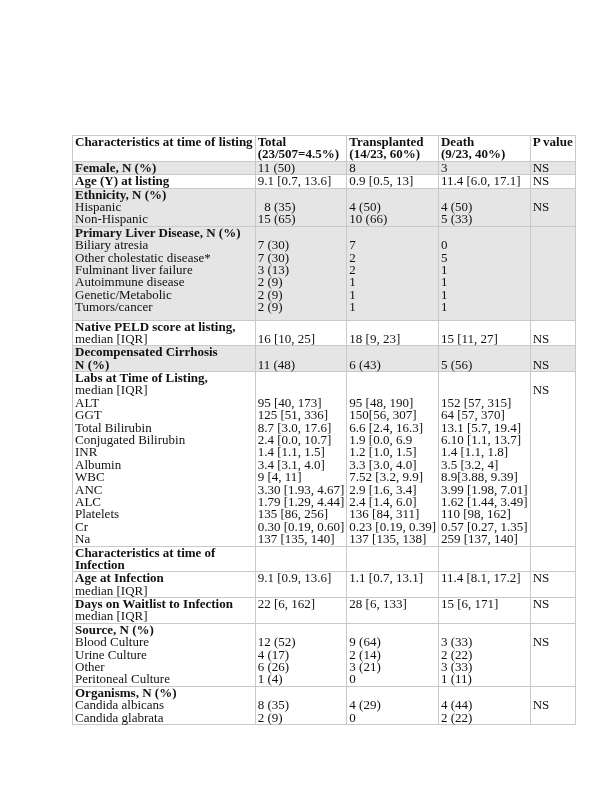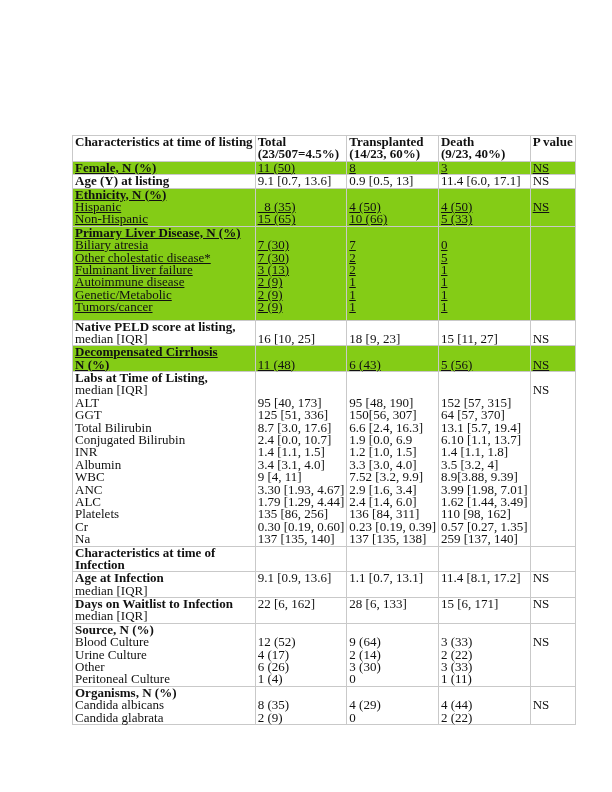--- a/index.html
+++ b/index.html
@@ -5,21 +5,21 @@
     html, body { margin: 0; padding: 0; background: #ffffff; }
     body { width: 612px; height: 792px; position: relative; overflow: hidden;
            font-family: "Liberation Serif", "DejaVu Serif", serif; color: #111; }
     table.tbl { position: absolute; left: 72px; top: 87px; width: 468px;
                 border-collapse: collapse; font-size: 13px; line-height: 12.4px;
                 border: 1.3px solid #777; margin-top: 48px; }
     table.tbl td { border: 1px solid #c9c9c9; vertical-align: top; padding: 0 2px;
                    white-space: nowrap; }
     col.c1 { width: 154px; } col.c2 { width: 90px; } col.c3 { width: 86px; }
     col.c4 { width: 88px; } col.c5 { width: 50px; }
-    tr.gray td { background: #84cc16; text-decoration: underline; }
+    tr.gray td { background: #e5e5e5; }
     tr.sec td { border-top: 1.3px solid #777; }
     .b { font-weight: bold; }
     .line { display: block; height: 12.4px; }
     .gap { display: block; height: 6px; }
     .hdr td { padding-bottom: 1px; }
   </style>
 </head>
 <body>
 
 <table class="tbl">
@@ -296,21 +296,21 @@
       <span class="line"></span>
       <span class="line">12 (52)</span>
       <span class="line">4 (17)</span>
       <span class="line">6 (26)</span>
       <span class="line">1 (4)</span>
     </td>
     <td>
       <span class="line"></span>
       <span class="line">9 (64)</span>
       <span class="line">2 (14)</span>
-      <span class="line">3 (30)</span>
+      <span class="line">3 (21)</span>
       <span class="line">0</span>
     </td>
     <td>
       <span class="line"></span>
       <span class="line">3 (33)</span>
       <span class="line">2 (22)</span>
       <span class="line">3 (33)</span>
       <span class="line">1 (11)</span>
     </td>
     <td>

